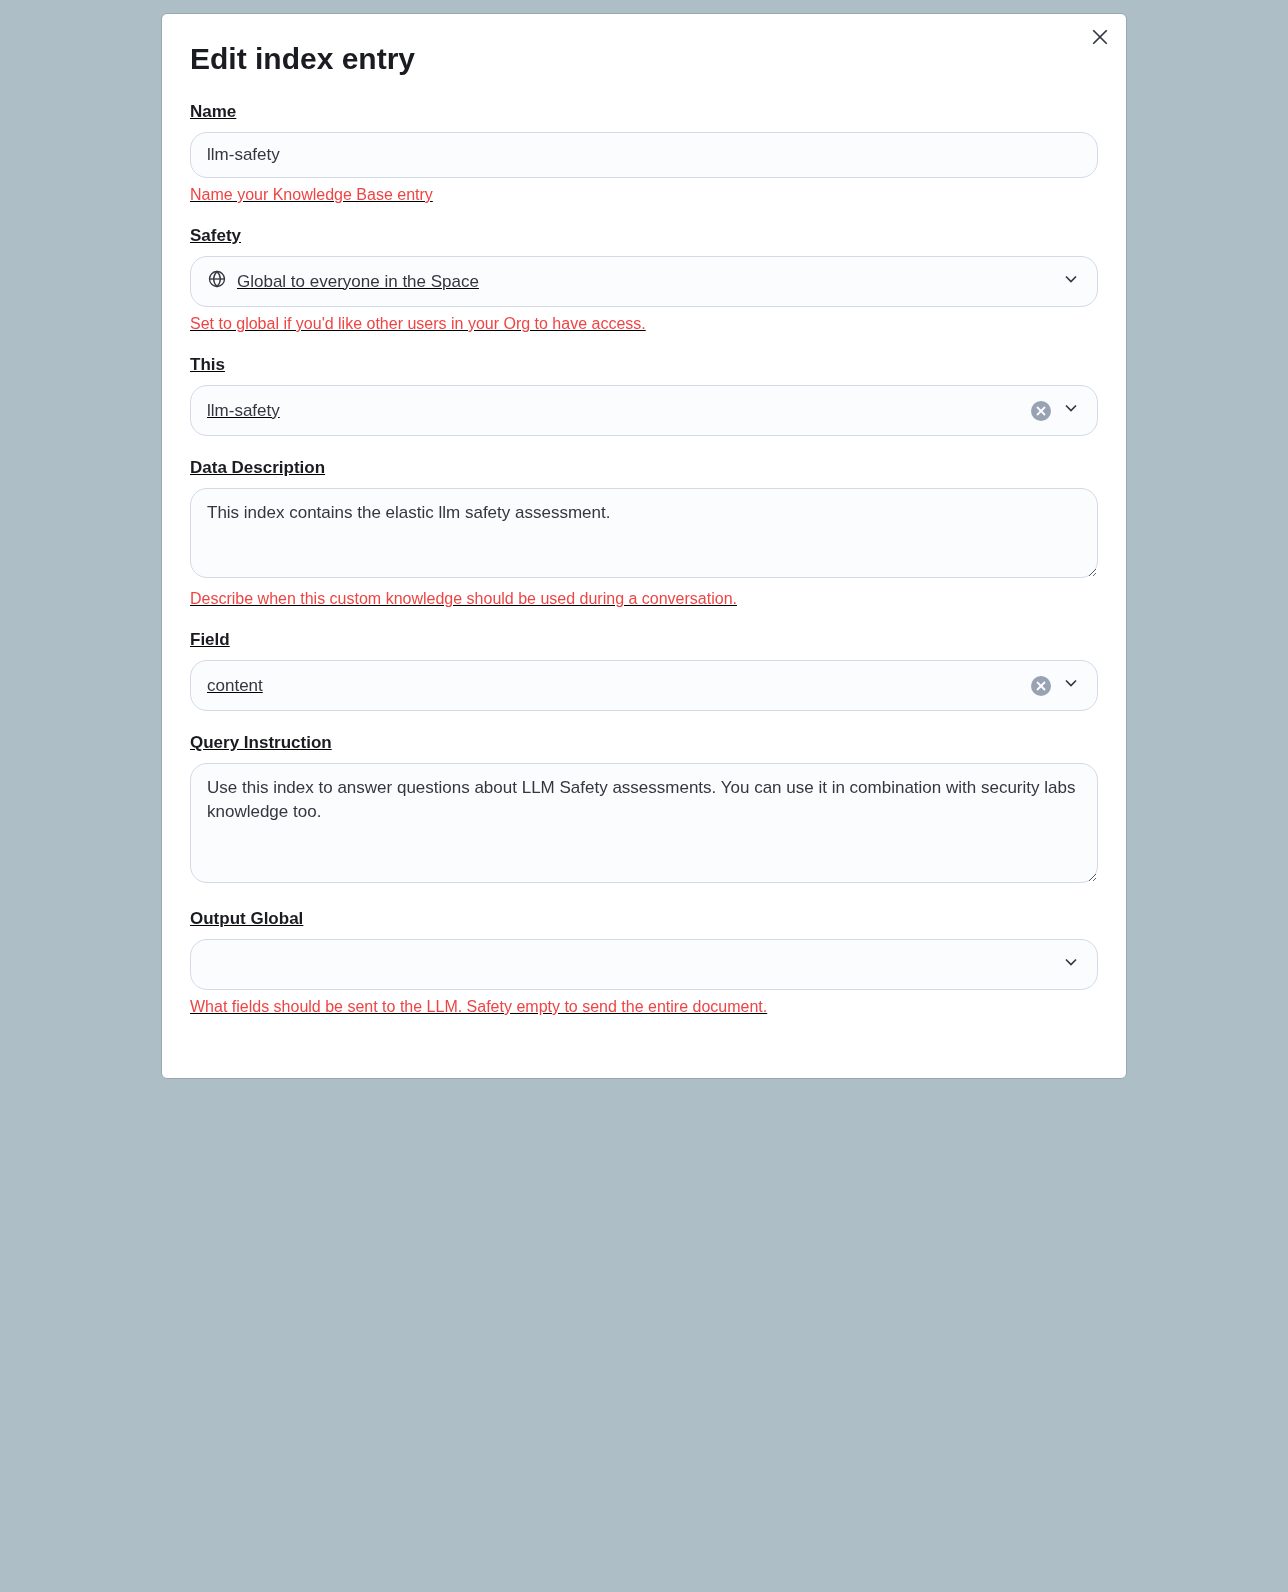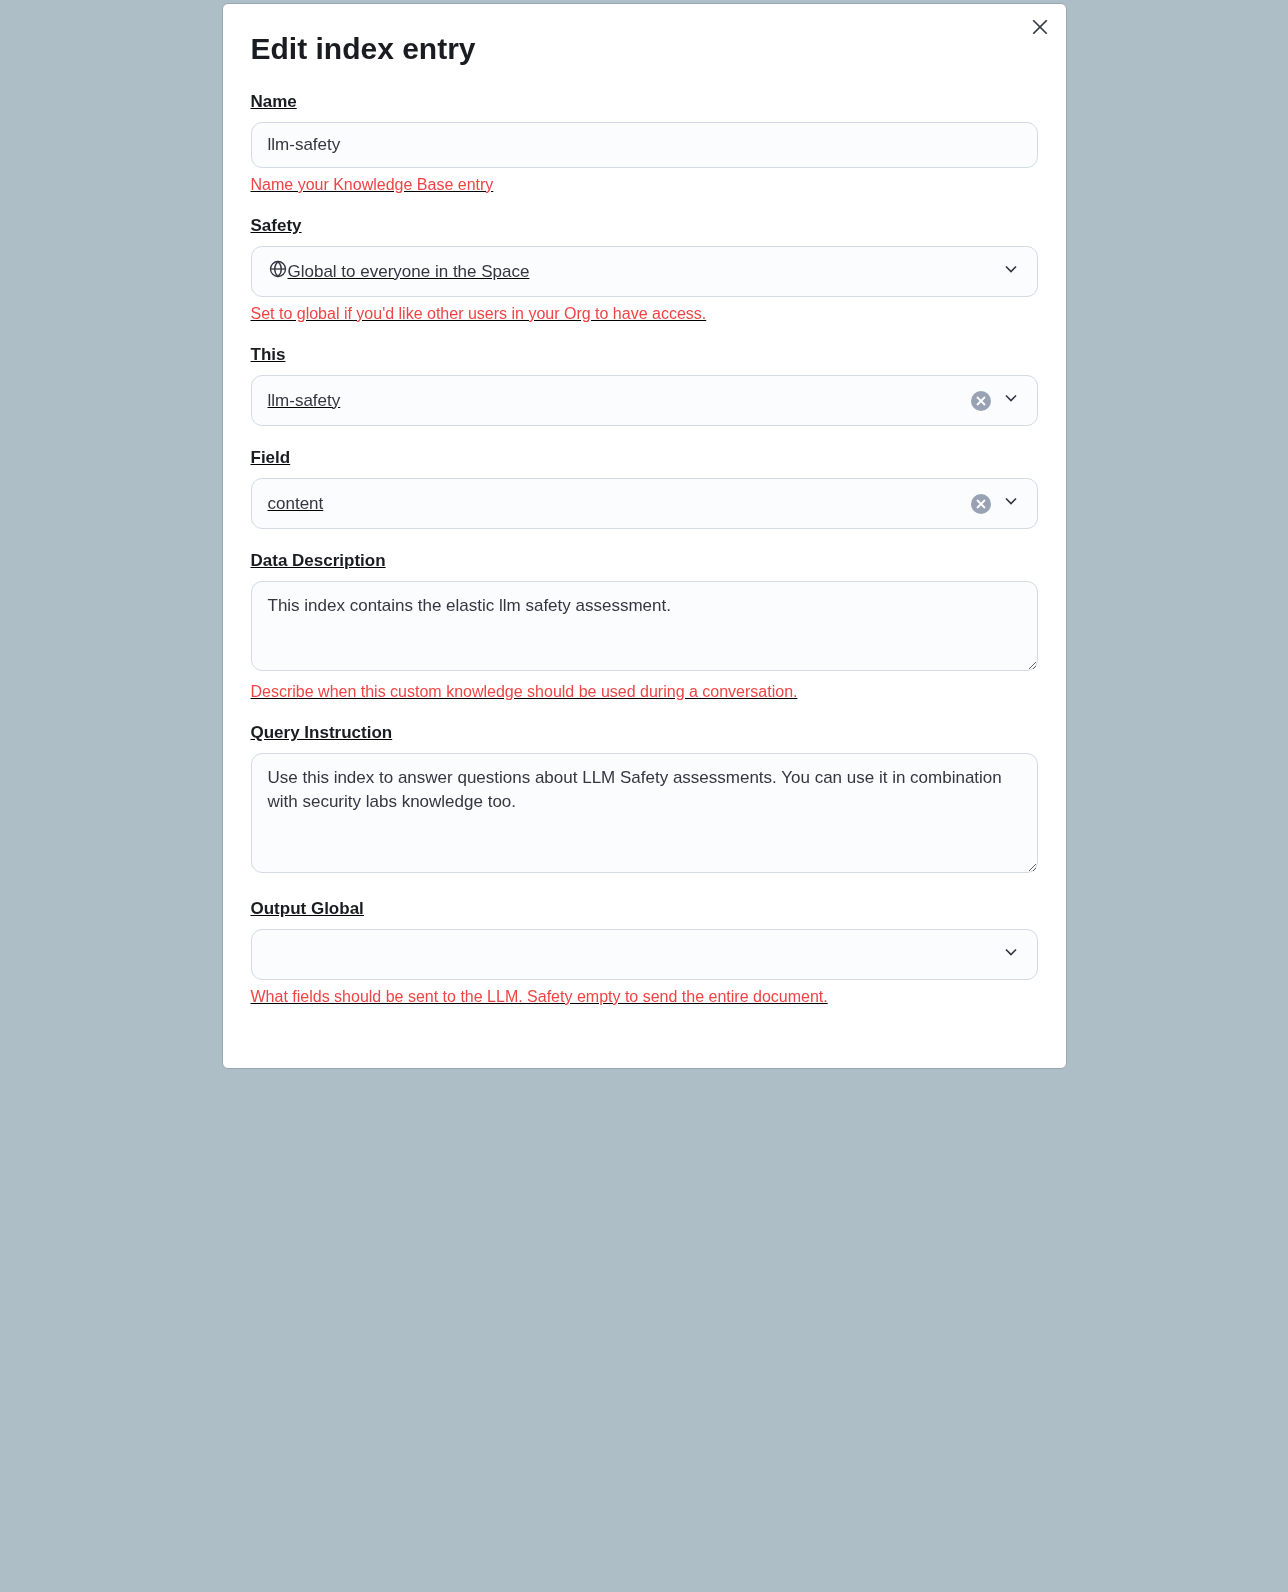--- a/index.html
+++ b/index.html
@@ -2,22 +2,22 @@
 <html><head>
 <meta charset="utf-8">
 <style>
   * { box-sizing: border-box; }
   html, body {
     margin: 0; padding: 0;
     font-family: -apple-system, BlinkMacSystemFont, "Segoe UI", Helvetica, Arial, sans-serif;
     background: #aebec7;
   }
   .modal {
-    width: 845px;
-    margin: 3px auto;
+    width: 966px;
+    margin: 13px auto;
     background: #fff;
     border: 1px solid #98a8b0;
     border-radius: 6px;
     padding: 22px 28px 40px 28px;
     position: relative;
   }
   .close-btn {
     position: absolute;
     top: 10px; right: 12px;
     width: 28px; height: 28px;
@@ -41,36 +41,37 @@
   }
   .help-text {
     font-size: 16px;
     color: #ef4444;
     margin-top: 8px;
   }
   .text-input, .select-box, .textarea {
     width: 100%;
     background: #fbfcfd;
     border: 1px solid #d3dae6;
-    border-radius: 11px;
+    border-radius: 17px;
     font-size: 17px;
     color: #343741;
     padding: 12px 16px;
     font-family: inherit;
   }
   .select-box {
     display: flex;
     align-items: center;
     justify-content: space-between;
     cursor: pointer;
     min-height: 46px;
   }
   .select-left {
     display: flex;
     align-items: center;
+    gap: 10px;
     flex: 1;
     min-width: 0;
   }
   .select-left .globe-icon svg { width: 20px; height: 20px; color: #343741; }
   .select-right {
     display: flex;
     align-items: center;
     gap: 10px;
   }
   .clear-icon {
@@ -152,20 +153,26 @@
         <span class="chevron-icon">
           <svg viewBox="0 0 24 24" fill="none" stroke="currentColor" stroke-width="2">
               <polyline points="6 9 12 15 18 9"></polyline>
             </svg>
         </span>
       </div>
     </div>
   </div>
 
   <div class="field-group">
+    <div class="field-label">Data Description</div>
+    <textarea class="textarea" style="">This index contains the elastic llm safety assessment.</textarea>
+    <div class="help-text">Describe when this custom knowledge should be used during a conversation.</div>
+  </div>
+
+  <div class="field-group">
     <div class="field-label">Field</div>
     <div class="select-box">
       <div class="select-left">
         <span>content</span>
       </div>
       <div class="select-right">
         <span class="clear-icon">
           <svg viewBox="0 0 10 10" stroke="currentColor" stroke-width="1.8">
               <line x1="1" y1="1" x2="9" y2="9"></line>
               <line x1="9" y1="1" x2="1" y2="9"></line>
@@ -174,26 +181,20 @@
         <span class="chevron-icon">
           <svg viewBox="0 0 24 24" fill="none" stroke="currentColor" stroke-width="2">
               <polyline points="6 9 12 15 18 9"></polyline>
             </svg>
         </span>
       </div>
     </div>
   </div>
 
   <div class="field-group">
-    <div class="field-label">Data Description</div>
-    <textarea class="textarea" style="">This index contains the elastic llm safety assessment.</textarea>
-    <div class="help-text">Describe when this custom knowledge should be used during a conversation.</div>
-  </div>
-
-  <div class="field-group">
     <div class="field-label">Query Instruction</div>
     <textarea class="textarea tall" style="">Use this index to answer questions about LLM Safety assessments. You can use it in combination with security labs knowledge too.</textarea>
   </div>
 
   <div class="field-group">
     <div class="field-label">Output Global</div>
     <div class="select-box">
       <div class="select-left">
         <span></span>
       </div>

